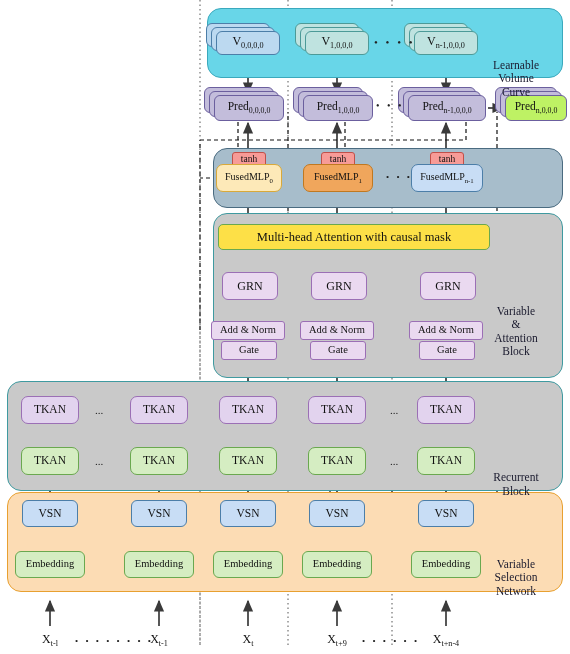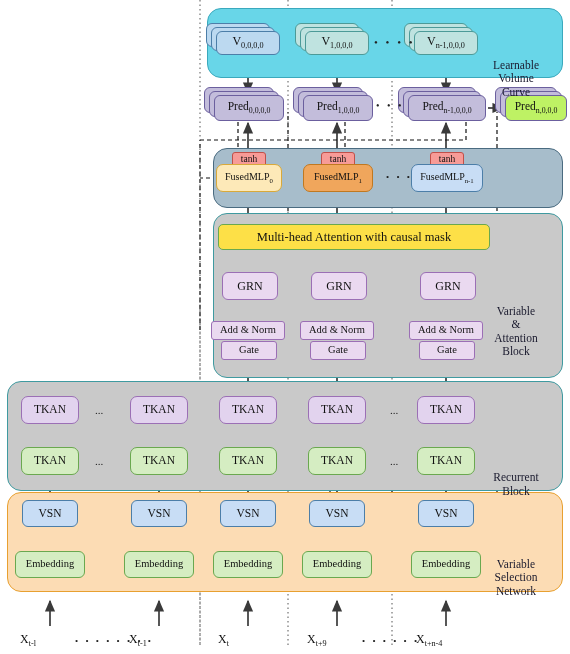--- a/index.html
+++ b/index.html
@@ -11,21 +11,21 @@
       font-size:11.5px;color:#1a1a2e;line-height:13.5px;margin-top:36px;}
   .node{position:absolute;box-sizing:border-box;display:flex;align-items:center;
       justify-content:center;text-align:center;font-family:"Liberation Serif",serif;
       color:#111;border-radius:6px;}
   .node span{display:block;line-height:1;}
   sub{font-size:0.68em;}
   .stack-shadow{position:absolute;box-sizing:border-box;border-radius:6px;}
   .dotlabel{position:absolute;font-family:"Liberation Serif",serif;color:#222;
       letter-spacing:2.5px;}
   .xlabel{position:absolute;font-family:"Liberation Serif",serif;font-size:12px;color:#111;
-      text-align:left;}
+      text-align:center;}
 </style>
 </head>
 <body>
 
 <div id="diagram">
 
   <svg id="svg-layer" viewBox="0 0 570 654" xmlns="http://www.w3.org/2000/svg">
     <defs>
       <marker id="ah" markerWidth="8" markerHeight="8" refX="6.2" refY="3" orient="auto">
         <path d="M0,0 L7,3 L0,6 z" fill="#3a3a3a"></path>

